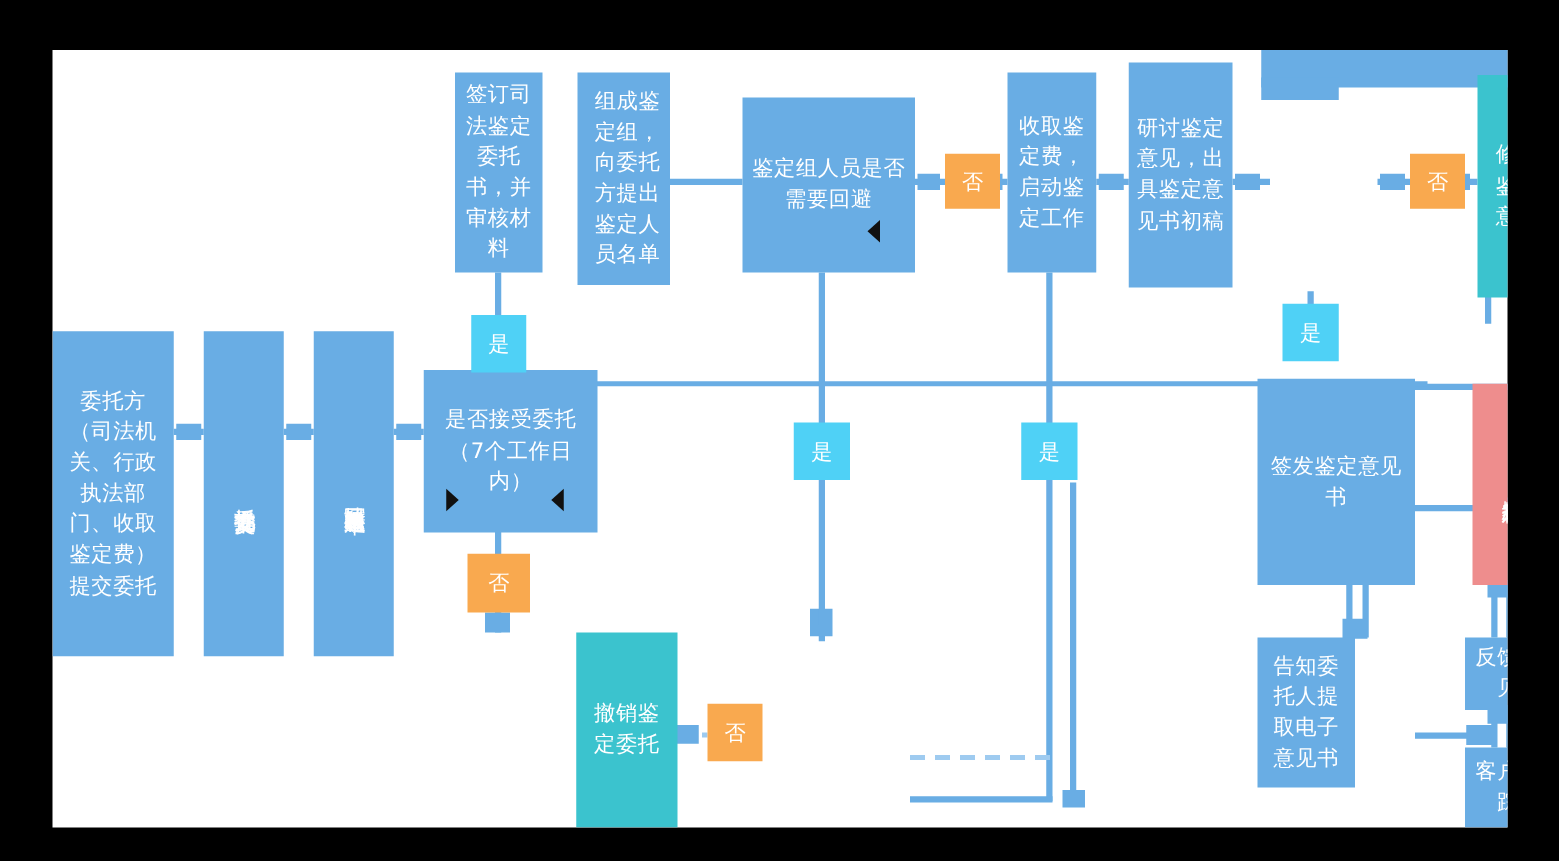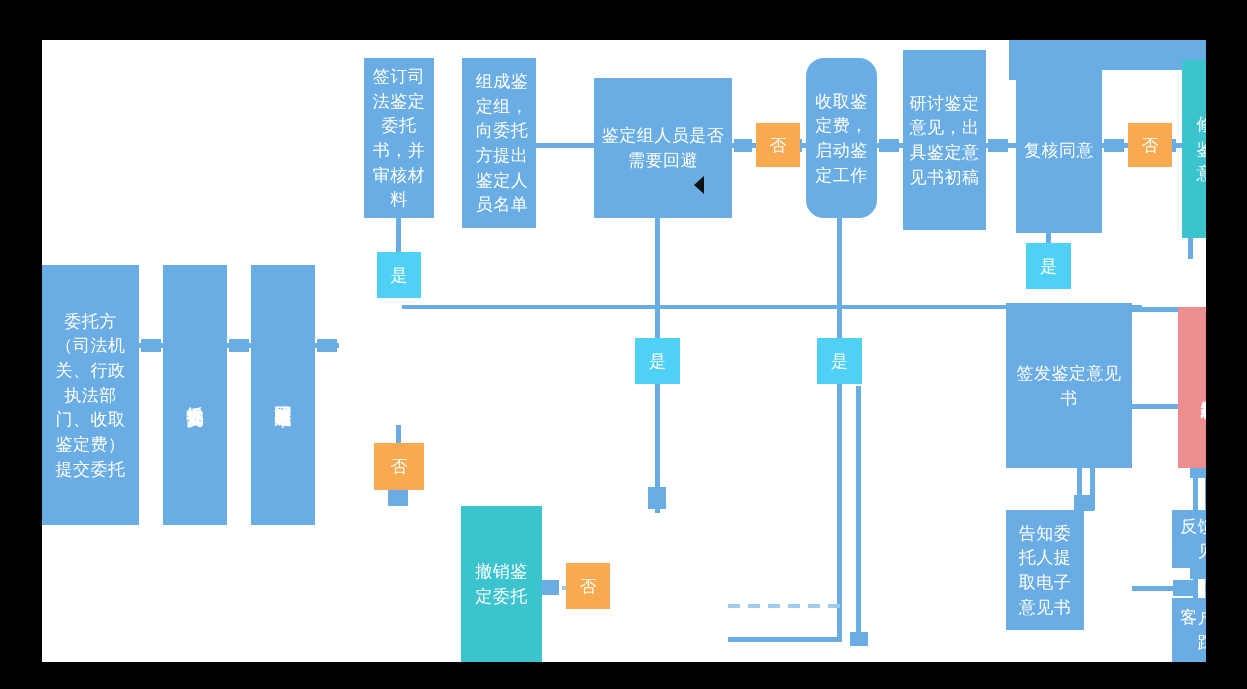--- a/index.html
+++ b/index.html
@@ -124,45 +124,47 @@
     </div>
 
     <div class="node blue vert" style="left:121px;top:225px;width:64px;height:260px;">
       <span>委托方提交委托书</span>
     </div>
 
     <div class="node blue vert" style="left:209px;top:225px;width:64px;height:260px;">
       <span>填写司法鉴定材料收领单</span>
     </div>
 
+    <div class="node blue" style="left:297px;top:256px;width:139px;height:130px;">
+      <span>是否接受委托（7个工作日内）</span>
+      <div class="cursor left" style="left:18px;top:95px;"></div>
+      <div class="cursor right" style="left:102px;top:95px;"></div>
+    </div>
 
     <div class="node blue" style="left:322px;top:18px;width:70px;height:160px;">
       <span>签订司法鉴定委托书，并审核材料</span>
     </div>
 
     <div class="node blue" style="left:420px;top:18px;width:74px;height:170px;padding-left:12px;">
       <span>组成鉴定组，向委托方提出鉴定人员名单</span>
     </div>
 
     <div class="node blue" style="left:552px;top:38px;width:138px;height:140px;">
       <span>鉴定组人员是否需要回避</span>
       <div class="cursor right" style="left:100px;top:98px;"></div>
     </div>
 
-    <div class="node blue" style="left:764px;top:18px;width:71px;height:160px;border-radius:18px;">
+    <div class="node blue" style="left:764px;top:18px;width:71px;height:160px;">
       <span>收取鉴定费，启动鉴定工作</span>
     </div>
 
     <div class="node blue" style="left:861px;top:10px;width:83px;height:180px;">
       <span>研讨鉴定意见，出具鉴定意见书初稿</span>
     </div>
 
-    <div class="node blue" style="left:974px;top:28px;width:86px;height:165px;">
-      <span>复核同意</span>
-    </div>
 
     <div class="node teal" style="left:1140px;top:20px;width:64px;height:178px;">
       <span>修改鉴定意见</span>
     </div>
 
     <div class="node blue" style="left:964px;top:263px;width:126px;height:165px;">
       <span>签发鉴定意见书</span>
     </div>
 
     <div class="node red vert" style="left:1136px;top:267px;width:62px;height:161px;">

